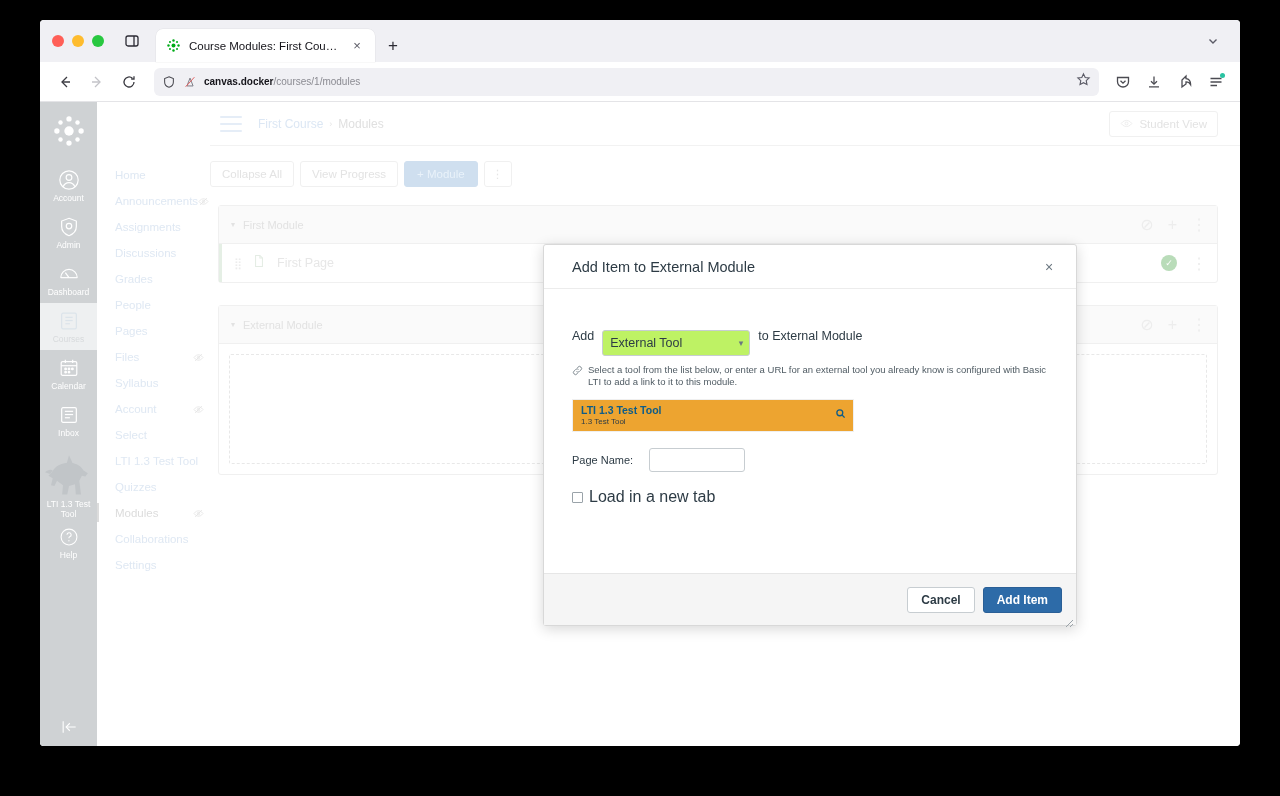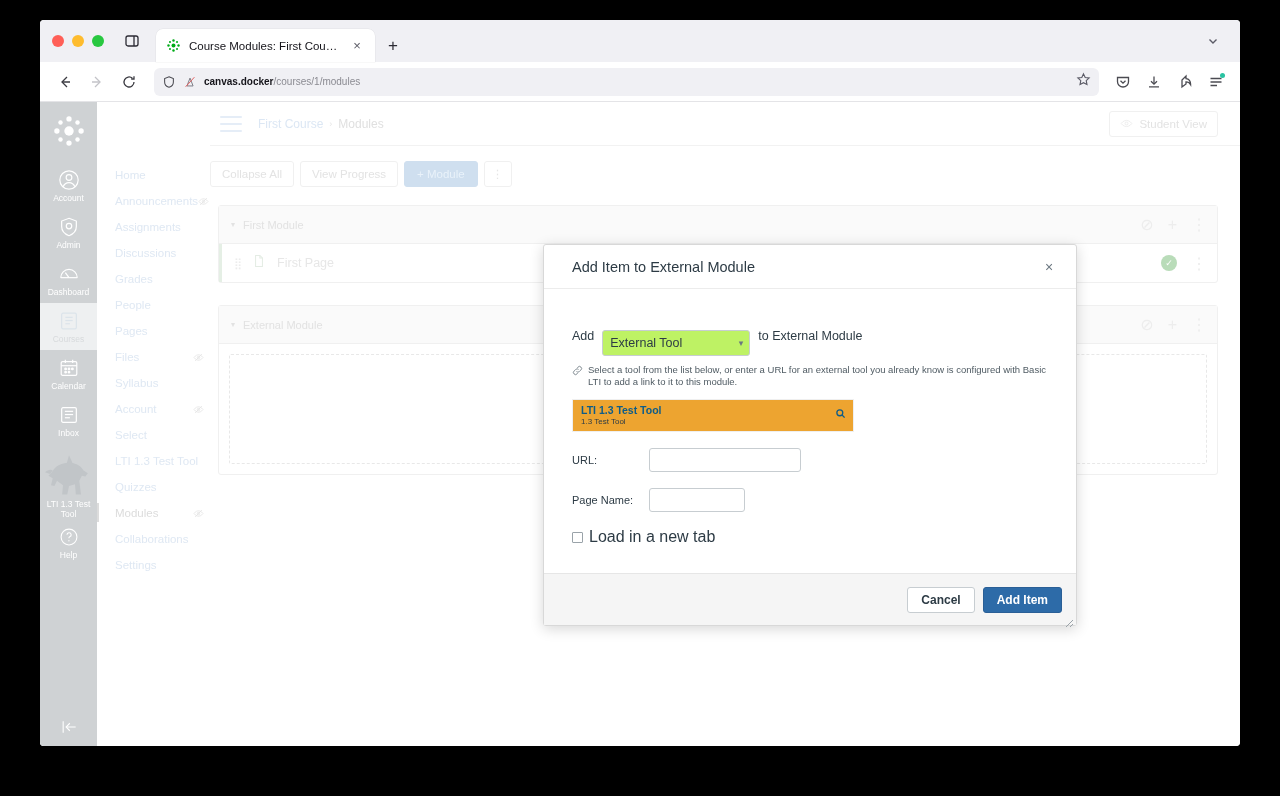--- a/index.html
+++ b/index.html
@@ -781,24 +781,20 @@
                 <div class="tool-desc">1.3 Test Tool</div>
                 <span class="tool-search-icon">
                   <svg width="11" height="11" viewBox="0 0 16 16" fill="none" stroke="#0e5c88" stroke-width="1.9">
                       <circle cx="7" cy="7" r="4.3"></circle>
                       <line x1="10.3" y1="10.3" x2="14" y2="14"></line>
                     </svg>
                 </span>
               </div>
             </div>
 
-            <div class="field-row">
-              <span class="field-label">URL:</span>
-              <input class="text-input" id="url-input" value="" style="">
-            </div>
 
             <div class="field-row">
               <span class="field-label">Page Name:</span>
               <input class="text-input" id="page-name-input" value="" style="">
             </div>
 
             <div class="check-row">
               <span class="checkbox"></span>
               <span class="check-label">Load in a new tab</span>
             </div>

